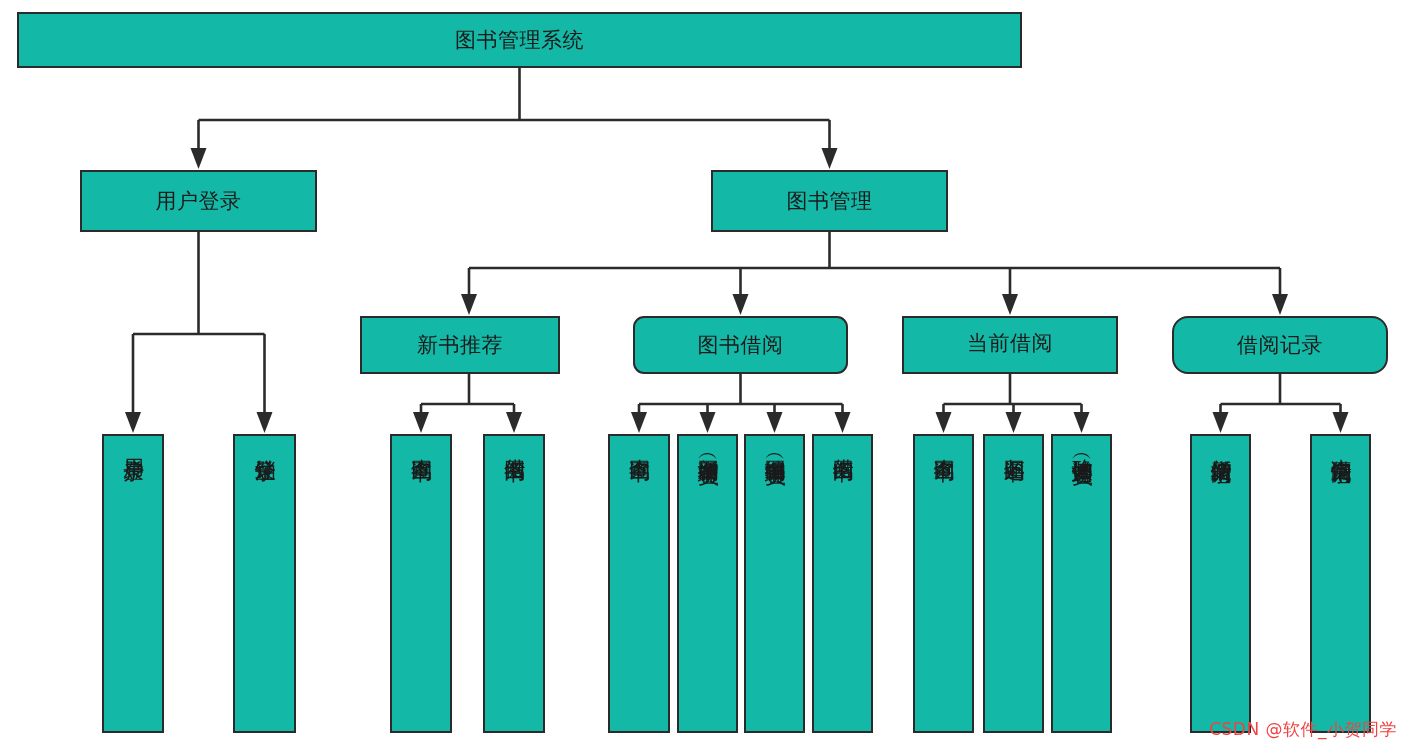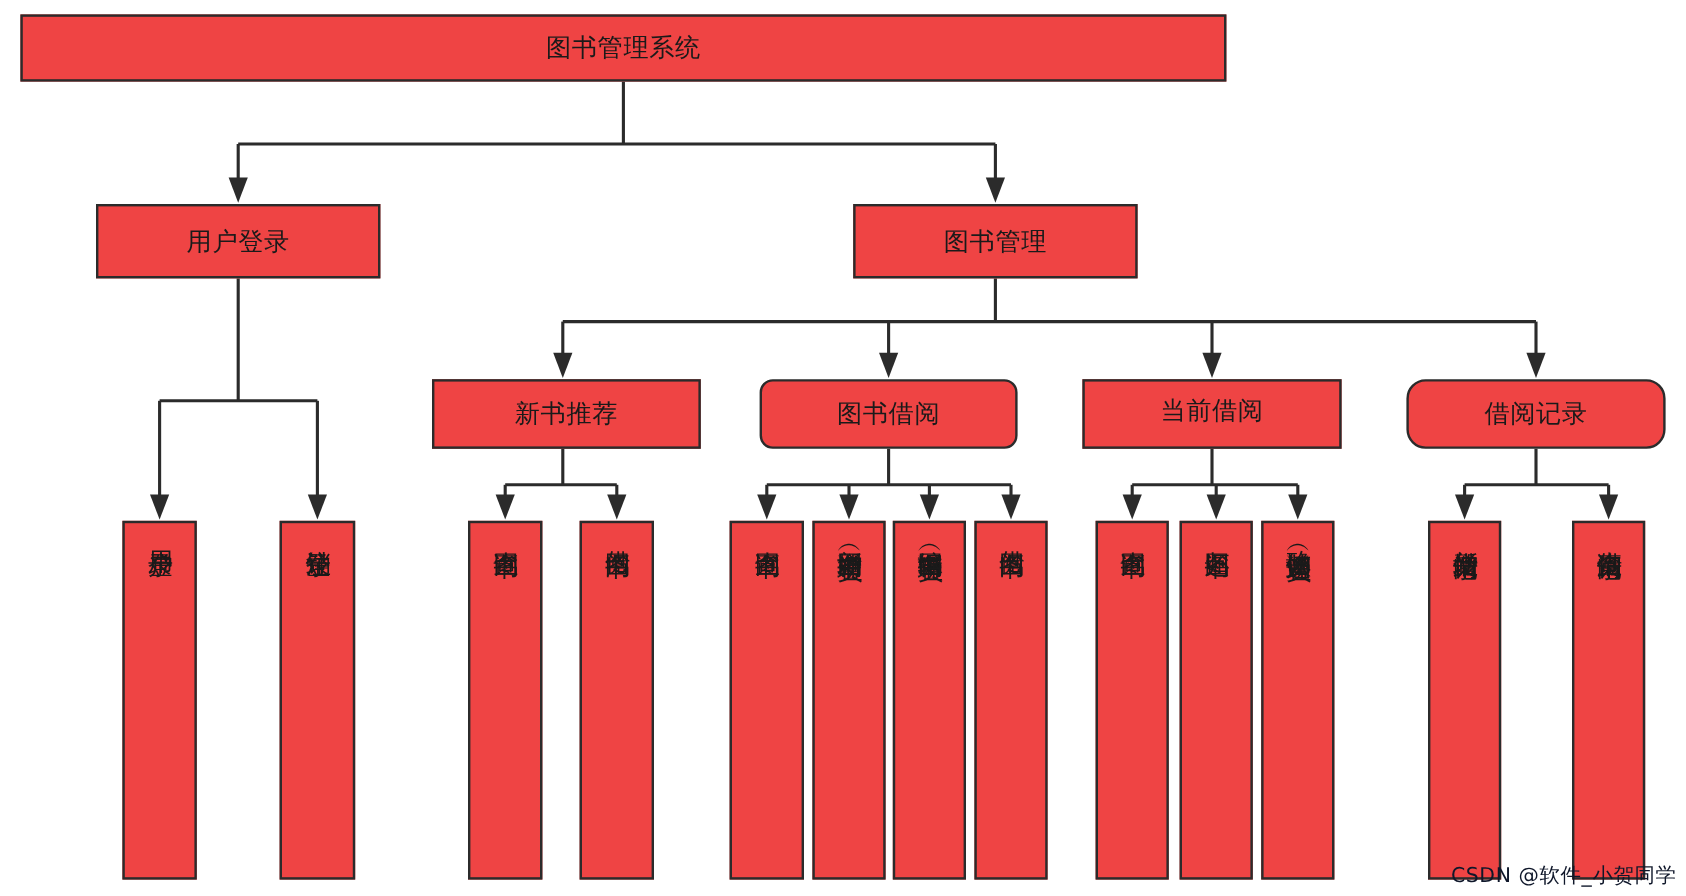--- a/index.html
+++ b/index.html
@@ -21,21 +21,21 @@
     position: absolute;
     left: 0;
     top: 0;
     width: 1405px;
     height: 747px;
   }
   .node {
     position: absolute;
     box-sizing: border-box;
     border: 2px solid #2b2b2b;
-    background: #ef4444;
+    background: #14b8a6;
     display: flex;
     align-items: center;
     justify-content: center;
     color: #1a1a1a;
   }
   .node .label {
     display: block;
     text-align: center;
     line-height: 1.18;
     letter-spacing: 0.5px;
@@ -54,21 +54,21 @@
     font-size: 21px;
     line-height: 1.12;
     letter-spacing: 1px;
     white-space: nowrap;
   }
   #watermark {
     position: absolute;
     right: 8px;
     bottom: 6px;
     font-size: 17px;
-    color: #0f172a;
+    color: #ef4444;
     letter-spacing: 0.5px;
     white-space: nowrap;
     pointer-events: none;
     margin-left: 36px;
   }
 </style>
 </head>
 <body>
 
 <div id="canvas">
@@ -143,21 +143,21 @@
   <div id="nodes-layer">
       <div class="node horiz" style="left: 17px; top: 12px; width: 1005px; height: 56px;">
         <span class="label">图书管理系统</span>
       </div>
       <div class="node horiz" style="left: 80px; top: 170px; width: 237px; height: 62px;">
         <span class="label">用户登录</span>
       </div>
       <div class="node horiz" style="left: 711px; top: 170px; width: 237px; height: 62px;">
         <span class="label">图书管理</span>
       </div>
-      <div class="node horiz" style="left: 360px; top: 316px; width: 224px; height: 58px;">
+      <div class="node horiz" style="left: 360px; top: 316px; width: 200px; height: 58px;">
         <span class="label">新书推荐</span>
       </div>
       <div class="node horiz" style="left: 633px; top: 316px; width: 215px; height: 58px; border-radius: 11px;">
         <span class="label">图书借阅</span>
       </div>
       <div class="node horiz" style="left: 902px; top: 316px; width: 216px; height: 58px; font-family: Liberation Mono, monospace;">
         <span class="label">当前借阅</span>
       </div>
       <div class="node horiz" style="left: 1172px; top: 316px; width: 216px; height: 58px; border-radius: 16px;">
         <span class="label">借阅记录</span>

